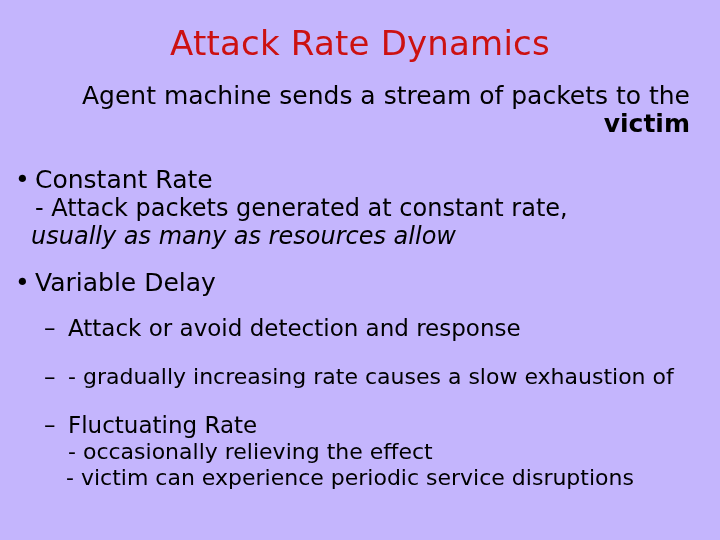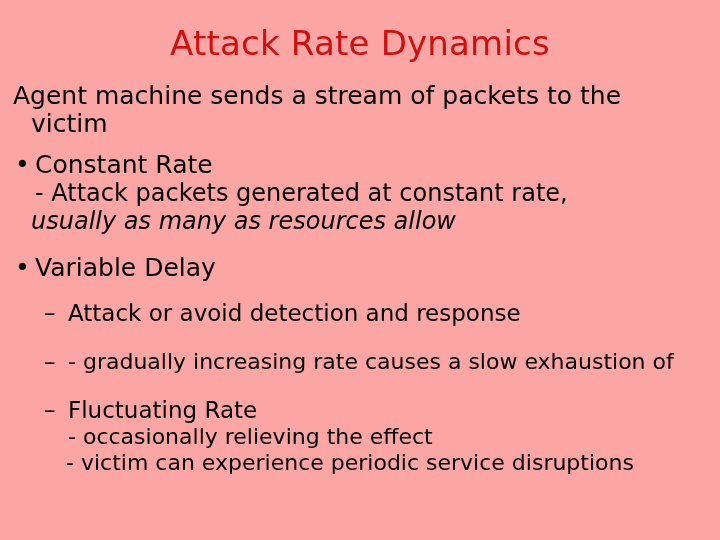--- a/index.html
+++ b/index.html
@@ -12,21 +12,21 @@
     height: 540px;
     overflow: hidden;
     font-family: "DejaVu Sans", sans-serif;
     -webkit-font-smoothing: none;
   }
 
   .slide {
     position: relative;
     width: 720px;
     height: 540px;
-    background: #fca5a5;
+    background: #c4b5fd;
     box-sizing: border-box;
   }
 
   
   .slide-title {
     position: absolute;
     left: 0;
     top: 24px;
     width: 720px;
     text-align: center;
@@ -52,24 +52,27 @@
     line-height: 28px;
     margin: 0;
     padding: 0;
   }
 
   
   .lvl0 {
     padding-left: 13px;
     padding-right: 30px;
     text-indent: 0;
+    margin-bottom: 15px;
+    text-align: right;
   }
   .lvl0 .wrap {
     display: block;
     padding-left: 18px;
+    font-weight: bold;
   }
 
   
   .lvl1-row {
     position: relative;
     padding-left: 35px;
     font-size: 25px;
     line-height: 29px;
     margin-bottom: 0;
   }

